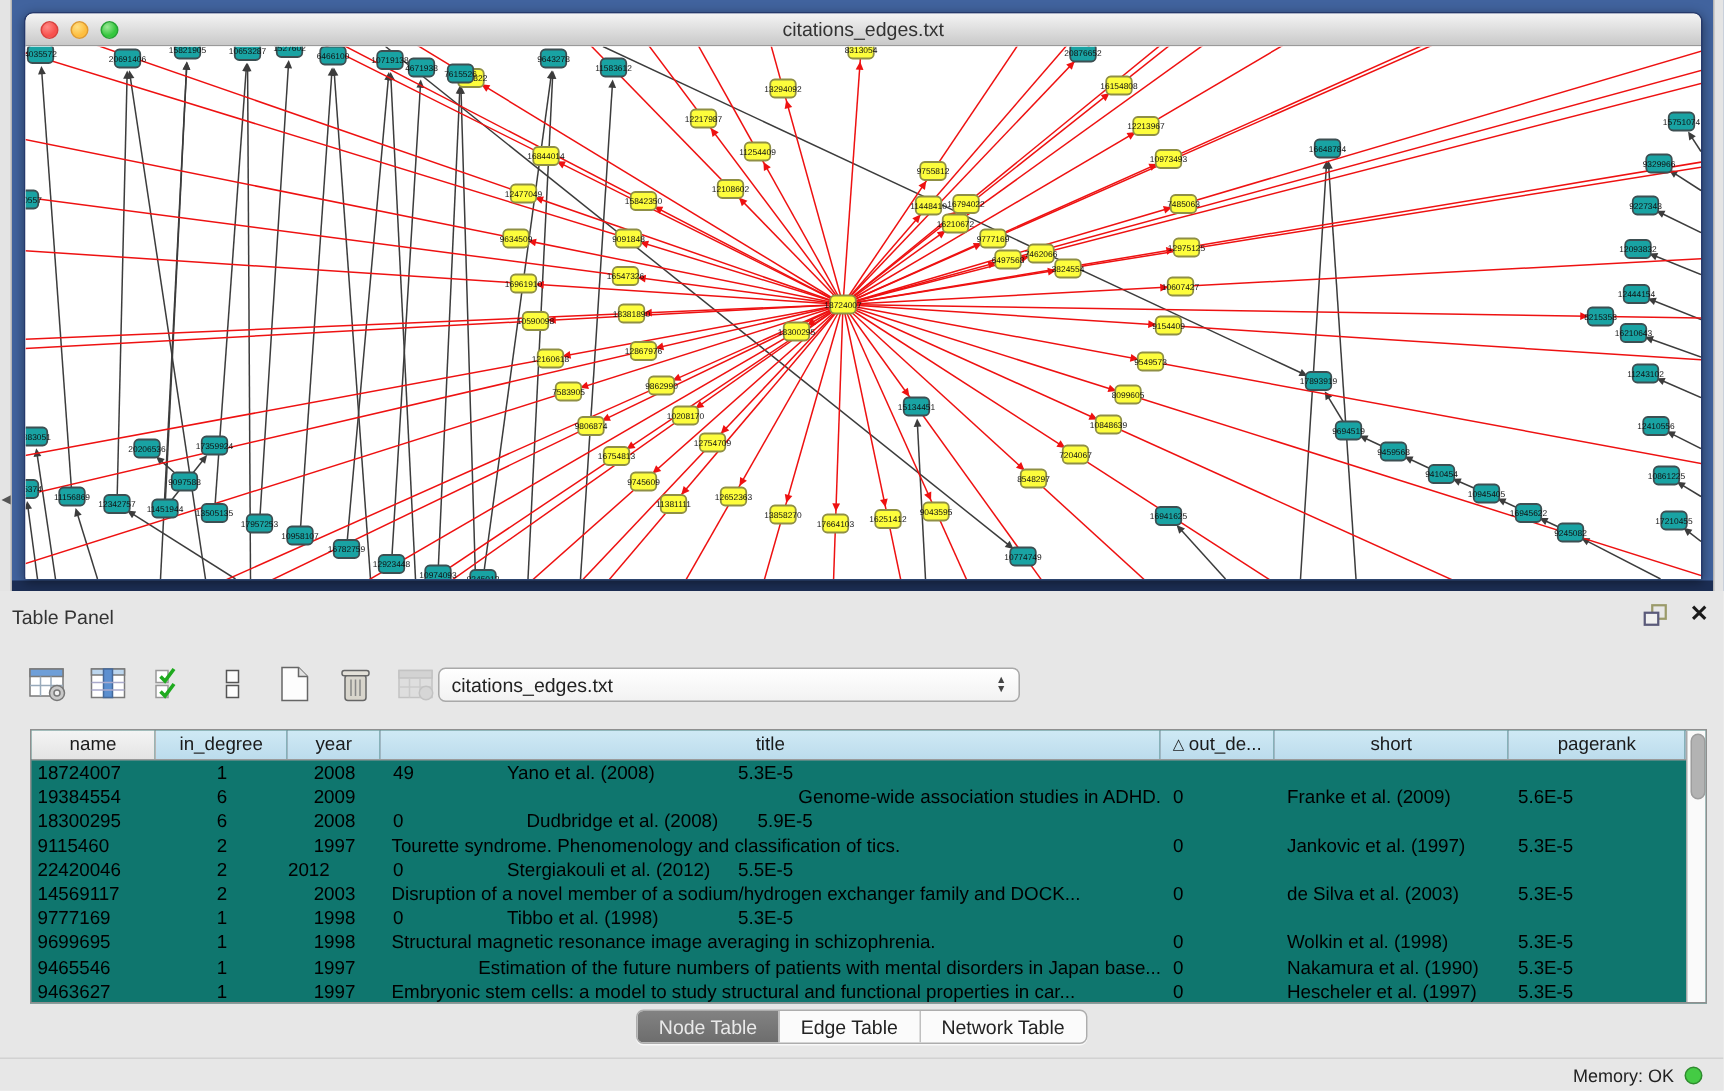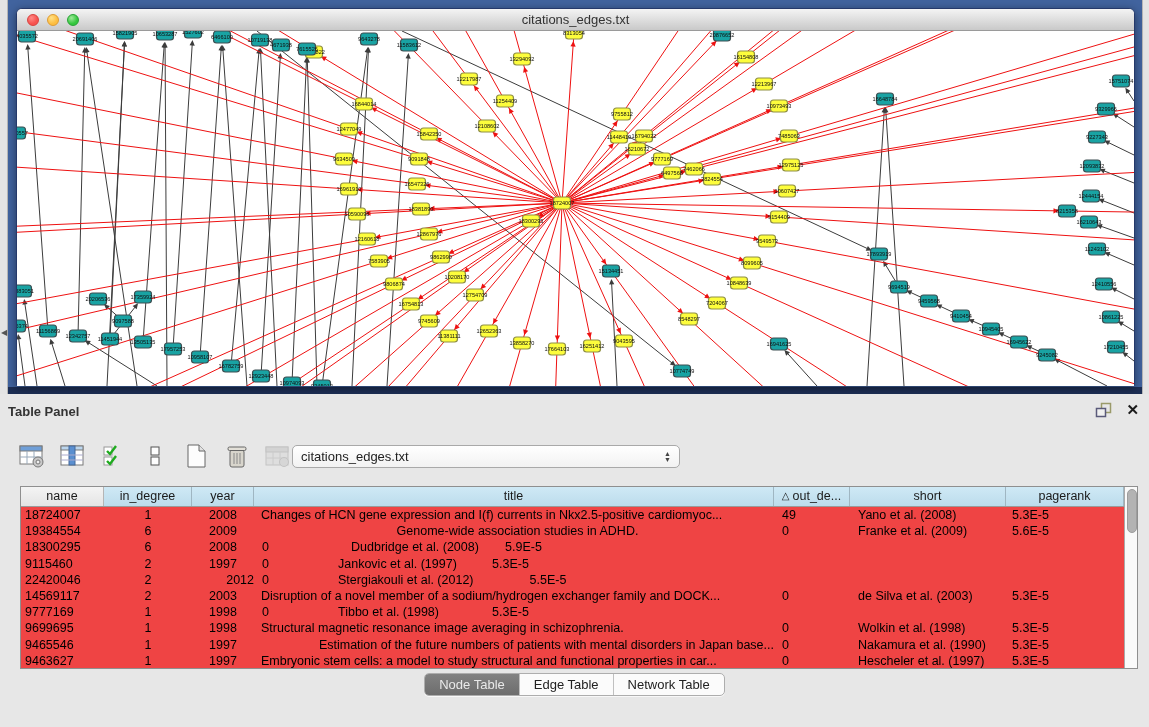--- a/index.html
+++ b/index.html
@@ -20,34 +20,34 @@
   .light { width:12px; height:12px; border-radius:50%; }
   #light-close { background:radial-gradient(circle at 35% 30%, #ff8a86, #f7524f 60%); border:1px solid #d8413e; }
   #light-min { background:radial-gradient(circle at 35% 30%, #ffe084, #fdbe41 60%); border:1px solid #df9b31; }
   #light-zoom { background:radial-gradient(circle at 35% 30%, #9ee898, #35c73e 60%); border:1px solid #26a334; }
   #win-title { text-align:center; font-size:13px; line-height:21px; color:#333; }
   #canvas-wrap { position:relative; width:1117px; height:355px; overflow:hidden; background:#fff; }
 
   
   #table-panel { position:absolute; left:0; top:394px; width:1149px; height:333px; background:#e7e7e7; }
   #panel-header { position:relative; height:38px; }
-  #panel-title { position:absolute; left:8px; top:10px; font-size:13px; color:#333;font-weight:bold; }
+  #panel-title { position:absolute; left:8px; top:10px; font-size:13px; color:#333; }
   #panel-header-icons { position:absolute; right:10px; top:8px; display:flex; gap:14px; align-items:center; }
   #float-icon svg { display:block; }
   #panel-close { font-size:15px; font-weight:bold; color:#1a1a1a; line-height:16px; cursor:pointer; }
 
   #toolbar { position:absolute; left:18px; top:46px; height:32px; display:flex; align-items:center; gap:13px; }
   .tbtn { width:28px; height:28px; display:flex; align-items:center; justify-content:center; cursor:pointer; position:relative; }
   .tbtn.disabled { opacity:.45; cursor:default; }
   #fx-label { font-size:15px; color:#222; font-family:"Liberation Serif", serif; }
   #fx-label i { font-size:17px; }
   #table-select { position:absolute; left:292px; top:51px; width:388px; height:23px; background:linear-gradient(#ffffff,#f2f2f2); border:1px solid #a9a9a9; border-radius:5px; font-size:13px; color:#222; display:flex; align-items:center; padding:0 8px; cursor:pointer; }
   #table-select .stepper { margin-left:auto; display:flex; flex-direction:column; line-height:5px; font-size:7px; color:#444; gap:1px; }
 
-  #table-wrap { position:absolute; left:20px; top:92px; width:1118px; height:183px; background:#ef4444; border:1px solid #8f8f8f; display:flex; }
+  #table-wrap { position:absolute; left:20px; top:92px; width:1118px; height:183px; background:#0f766e; border:1px solid #8f8f8f; display:flex; }
   #grid { width:1103px; }
   #grid-head { display:flex; height:20px; border-bottom:1px solid #9a9a9a; }
   .th { font-size:12.5px; color:#1a1a1a; text-align:center; line-height:19px; border-right:1px solid #9fb6c2; background:linear-gradient(#cfe9f5,#bcdcec); overflow:hidden; white-space:nowrap; }
   .th.plain { background:linear-gradient(#f4f4f4,#e4e4e4); border-right:1px solid #b5b5b5; }
   .th .sortglyph { font-size:10px; margin-right:3px; position:relative; top:-1px; }
   .tr { display:flex; height:16.2px; }
   .td { font-size:12.5px; color:#000; line-height:16px; white-space:nowrap; overflow:hidden; }
   #vscroll { width:15px; border-left:1px solid #aaa; background:#fafafa; position:relative; }
   #vscroll .thumb { position:absolute; left:2px; top:2px; width:10px; height:44px; border-radius:6px; background:#b3b3b3; border:1px solid #9d9d9d; }
 
@@ -795,57 +795,57 @@
             <div class="th" style="width: 520px;">title</div>
             <div class="th" style="width: 76px;"><span class="sortglyph">△</span>out_de...</div>
             <div class="th" style="width: 156px;">short</div>
             <div class="th" style="width: 118px;">pagerank</div>
           </div>
         <div id="grid-body">
             <div class="tr">
               <div class="td" style="width: 83px; text-align: left; padding-left: 4px;">18724007</div>
               <div class="td" style="width: 88px; text-align: center;">1</div>
               <div class="td" style="width: 62px; text-align: center;">2008</div>
-              <div class="td" style="width: 520px; text-align: left; padding-left: 7px;">Changes of HCN gene expression and I(f) currents in Nkx2.5-positive cardiomyoc...</div>
               <div class="td" style="width: 76px; text-align: left; padding-left: 8px;">49</div>
               <div class="td" style="width: 156px; text-align: left; padding-left: 8px;">Yano et al. (2008)</div>
               <div class="td" style="width: 118px; text-align: left; padding-left: 6px;">5.3E-5</div>
             </div>
             <div class="tr">
               <div class="td" style="width: 83px; text-align: left; padding-left: 4px;">19384554</div>
               <div class="td" style="width: 88px; text-align: center;">6</div>
               <div class="td" style="width: 62px; text-align: center;">2009</div>
-              <div class="td" style="width: 520px; text-align: center; padding-left: 7px;">Genome-wide association studies in ADHD.</div>
+              <div class="td" style="width: 520px; text-align: right; padding-left: 7px;">Genome-wide association studies in ADHD.</div>
               <div class="td" style="width: 76px; text-align: left; padding-left: 8px;">0</div>
               <div class="td" style="width: 156px; text-align: left; padding-left: 8px;">Franke et al. (2009)</div>
               <div class="td" style="width: 118px; text-align: left; padding-left: 6px;">5.6E-5</div>
             </div>
             <div class="tr">
               <div class="td" style="width: 83px; text-align: left; padding-left: 4px;">18300295</div>
               <div class="td" style="width: 88px; text-align: center;">6</div>
               <div class="td" style="width: 62px; text-align: center;">2008</div>
               <div class="td" style="width: 76px; text-align: left; padding-left: 8px;">0</div>
               <div class="td" style="width: 156px; text-align: left; padding-left: 8px; margin-left: 13px;">Dudbridge et al. (2008)</div>
               <div class="td" style="width: 118px; text-align: left; padding-left: 6px;">5.9E-5</div>
             </div>
             <div class="tr">
               <div class="td" style="width: 83px; text-align: left; padding-left: 4px;">9115460</div>
               <div class="td" style="width: 88px; text-align: center;">2</div>
               <div class="td" style="width: 62px; text-align: center;">1997</div>
+              <div class="td" style="width: 520px; text-align: left; padding-left: 7px;">Tourette syndrome. Phenomenology and classification of tics.</div>
               <div class="td" style="width: 76px; text-align: left; padding-left: 8px;">0</div>
               <div class="td" style="width: 156px; text-align: left; padding-left: 8px;">Jankovic et al. (1997)</div>
               <div class="td" style="width: 118px; text-align: left; padding-left: 6px;">5.3E-5</div>
             </div>
             <div class="tr">
               <div class="td" style="width: 83px; text-align: left; padding-left: 4px;">22420046</div>
               <div class="td" style="width: 88px; text-align: center;">2</div>
-              <div class="td" style="width: 62px; text-align: right;">2012</div>
+              <div class="td" style="width: 62px; text-align: left;">2012</div>
               <div class="td" style="width: 76px; text-align: left; padding-left: 8px;">0</div>
               <div class="td" style="width: 156px; text-align: left; padding-left: 8px;">Stergiakouli et al. (2012)</div>
-              <div class="td" style="width: 118px; text-align: center; padding-left: 6px;">5.5E-5</div>
+              <div class="td" style="width: 118px; text-align: left; padding-left: 6px;">5.5E-5</div>
             </div>
             <div class="tr">
               <div class="td" style="width: 83px; text-align: left; padding-left: 4px;">14569117</div>
               <div class="td" style="width: 88px; text-align: center;">2</div>
               <div class="td" style="width: 62px; text-align: center;">2003</div>
               <div class="td" style="width: 520px; text-align: left; padding-left: 7px;">Disruption of a novel member of a sodium/hydrogen exchanger family and DOCK...</div>
               <div class="td" style="width: 76px; text-align: left; padding-left: 8px;">0</div>
               <div class="td" style="width: 156px; text-align: left; padding-left: 8px;">de Silva et al. (2003)</div>
               <div class="td" style="width: 118px; text-align: left; padding-left: 6px;">5.3E-5</div>
             </div>
@@ -892,14 +892,18 @@
     </div>
 
     <div id="tabs">
         <div id="tabbar">
           <div class="tab selected">Node Table</div>
           <div class="tab">Edge Table</div>
           <div class="tab">Network Table</div>
         </div>
       </div>
 
+    <div id="statusbar">
+      <span id="memory-label">Memory: OK</span>
+      <span id="memory-dot" style="background: rgb(68, 203, 68);"></span>
+    </div>
   </div>
 </div>
 
 </body></html>

